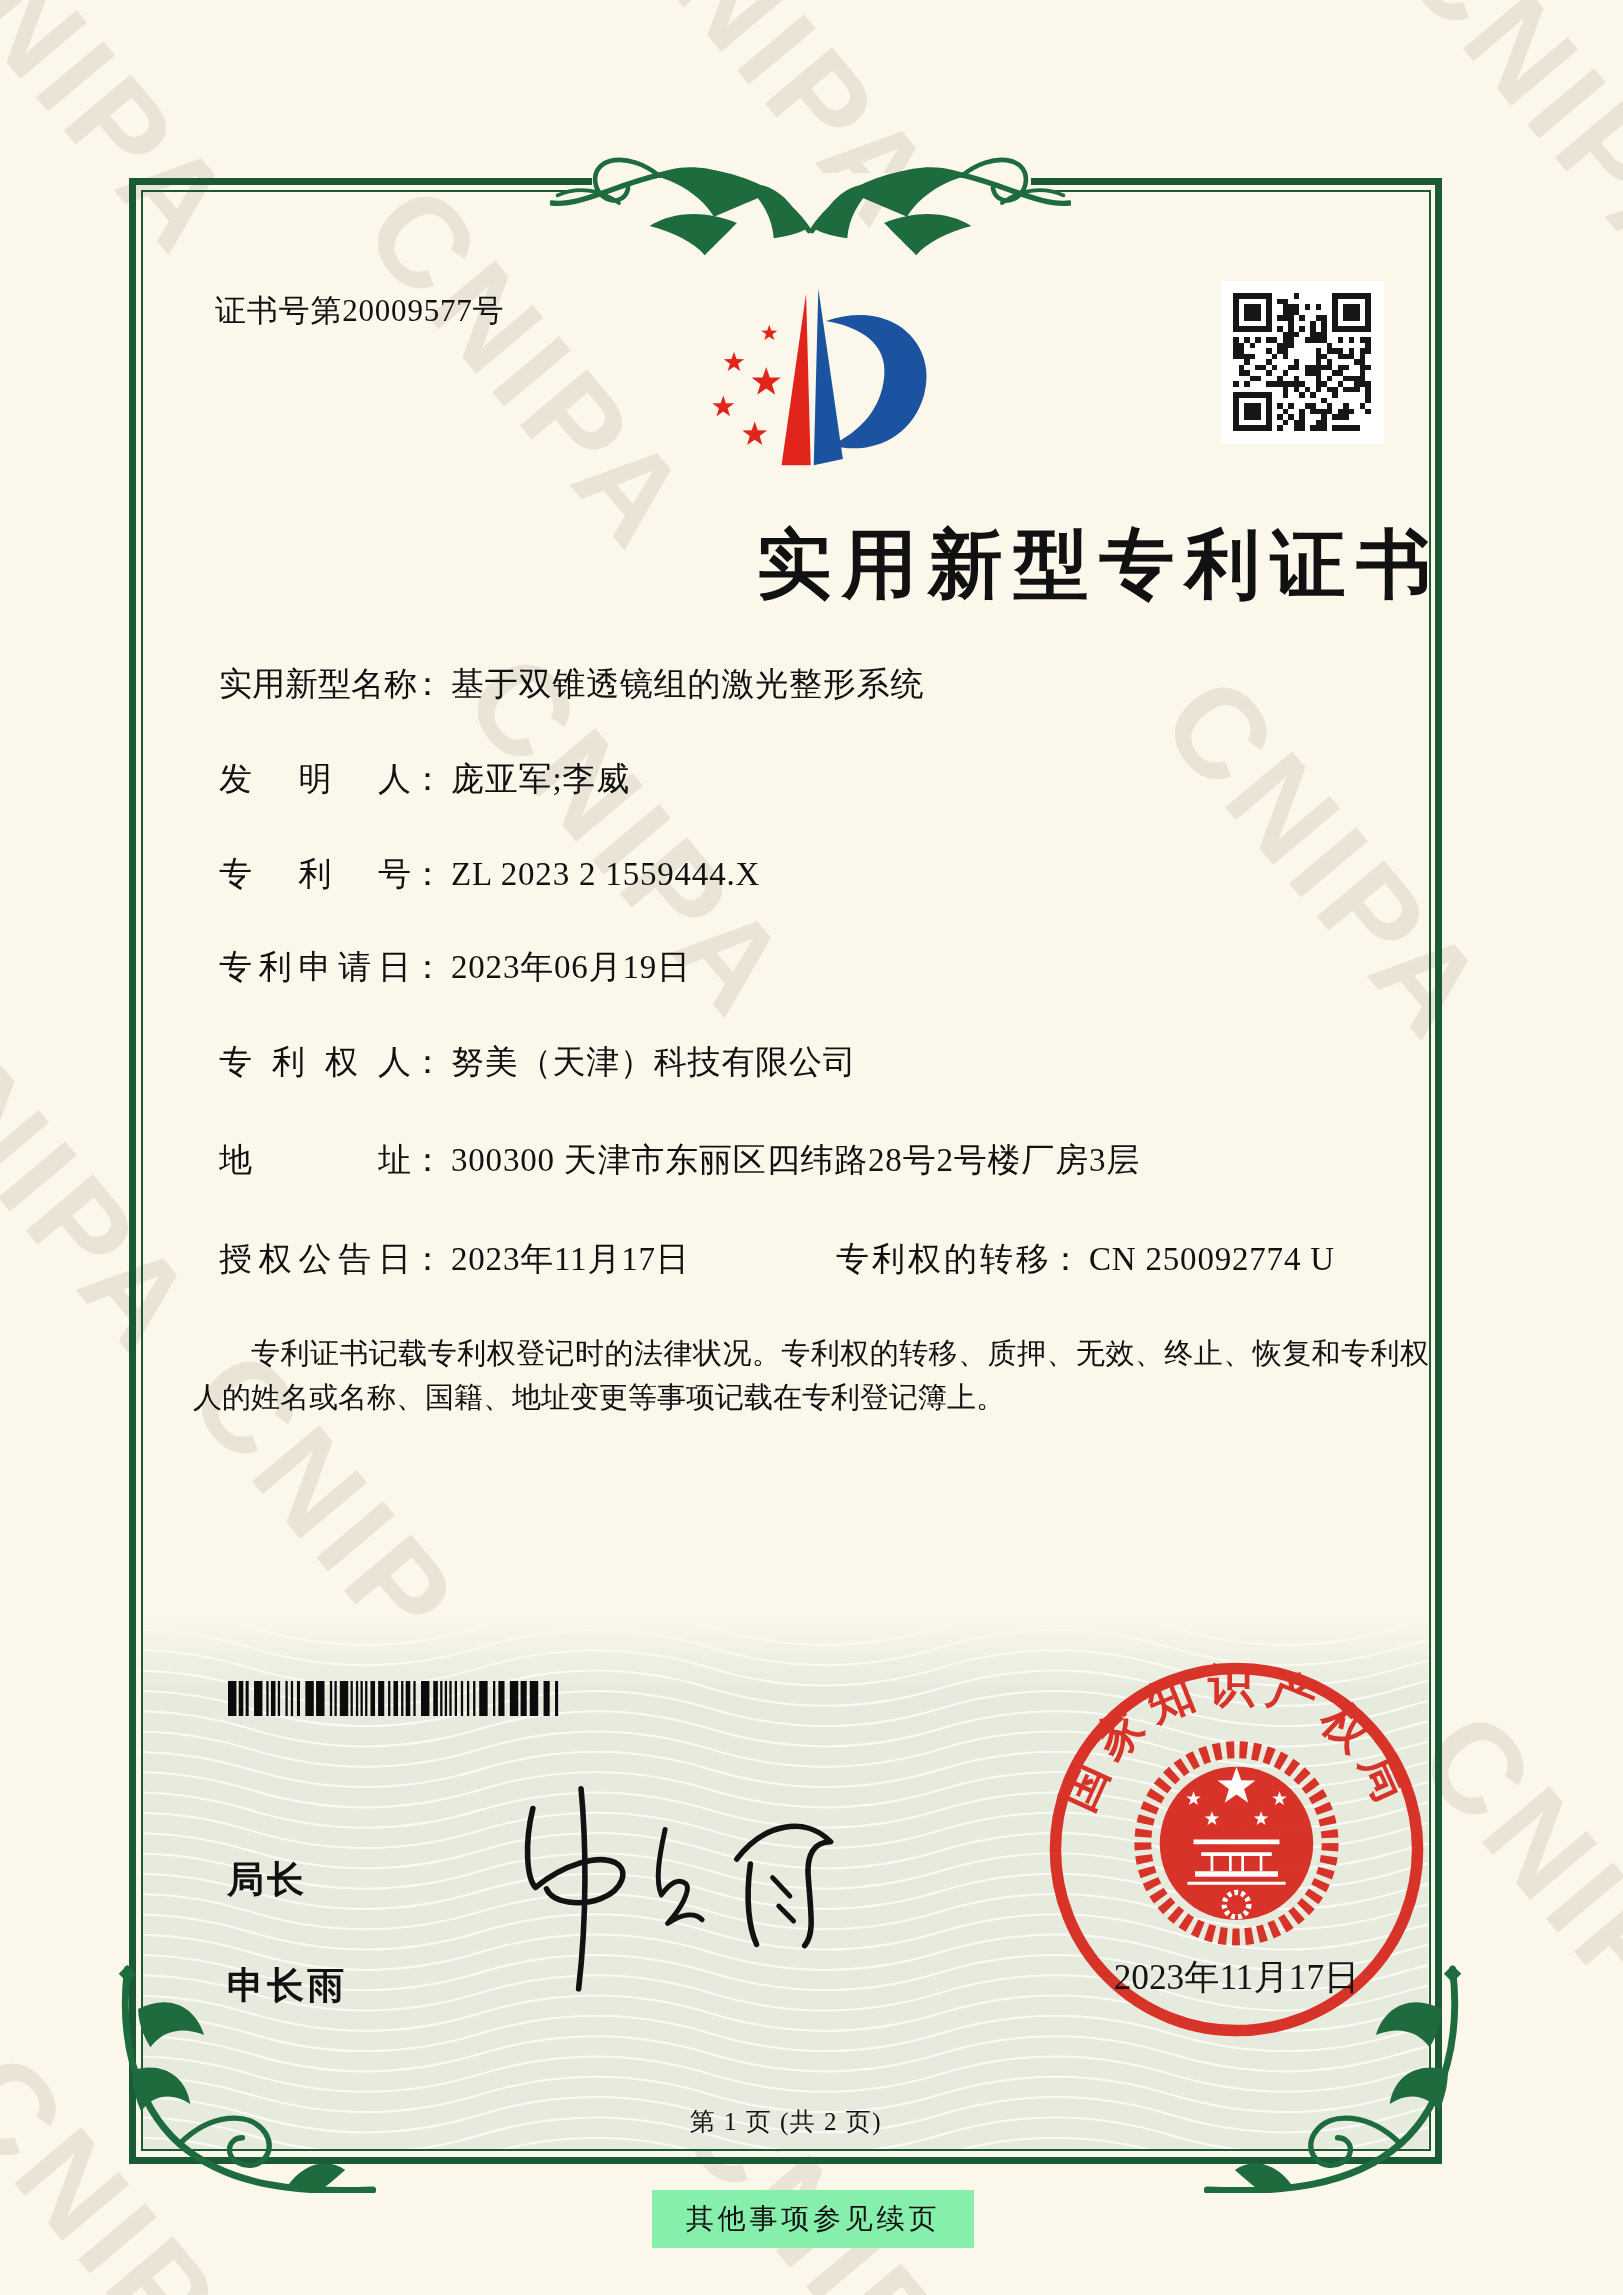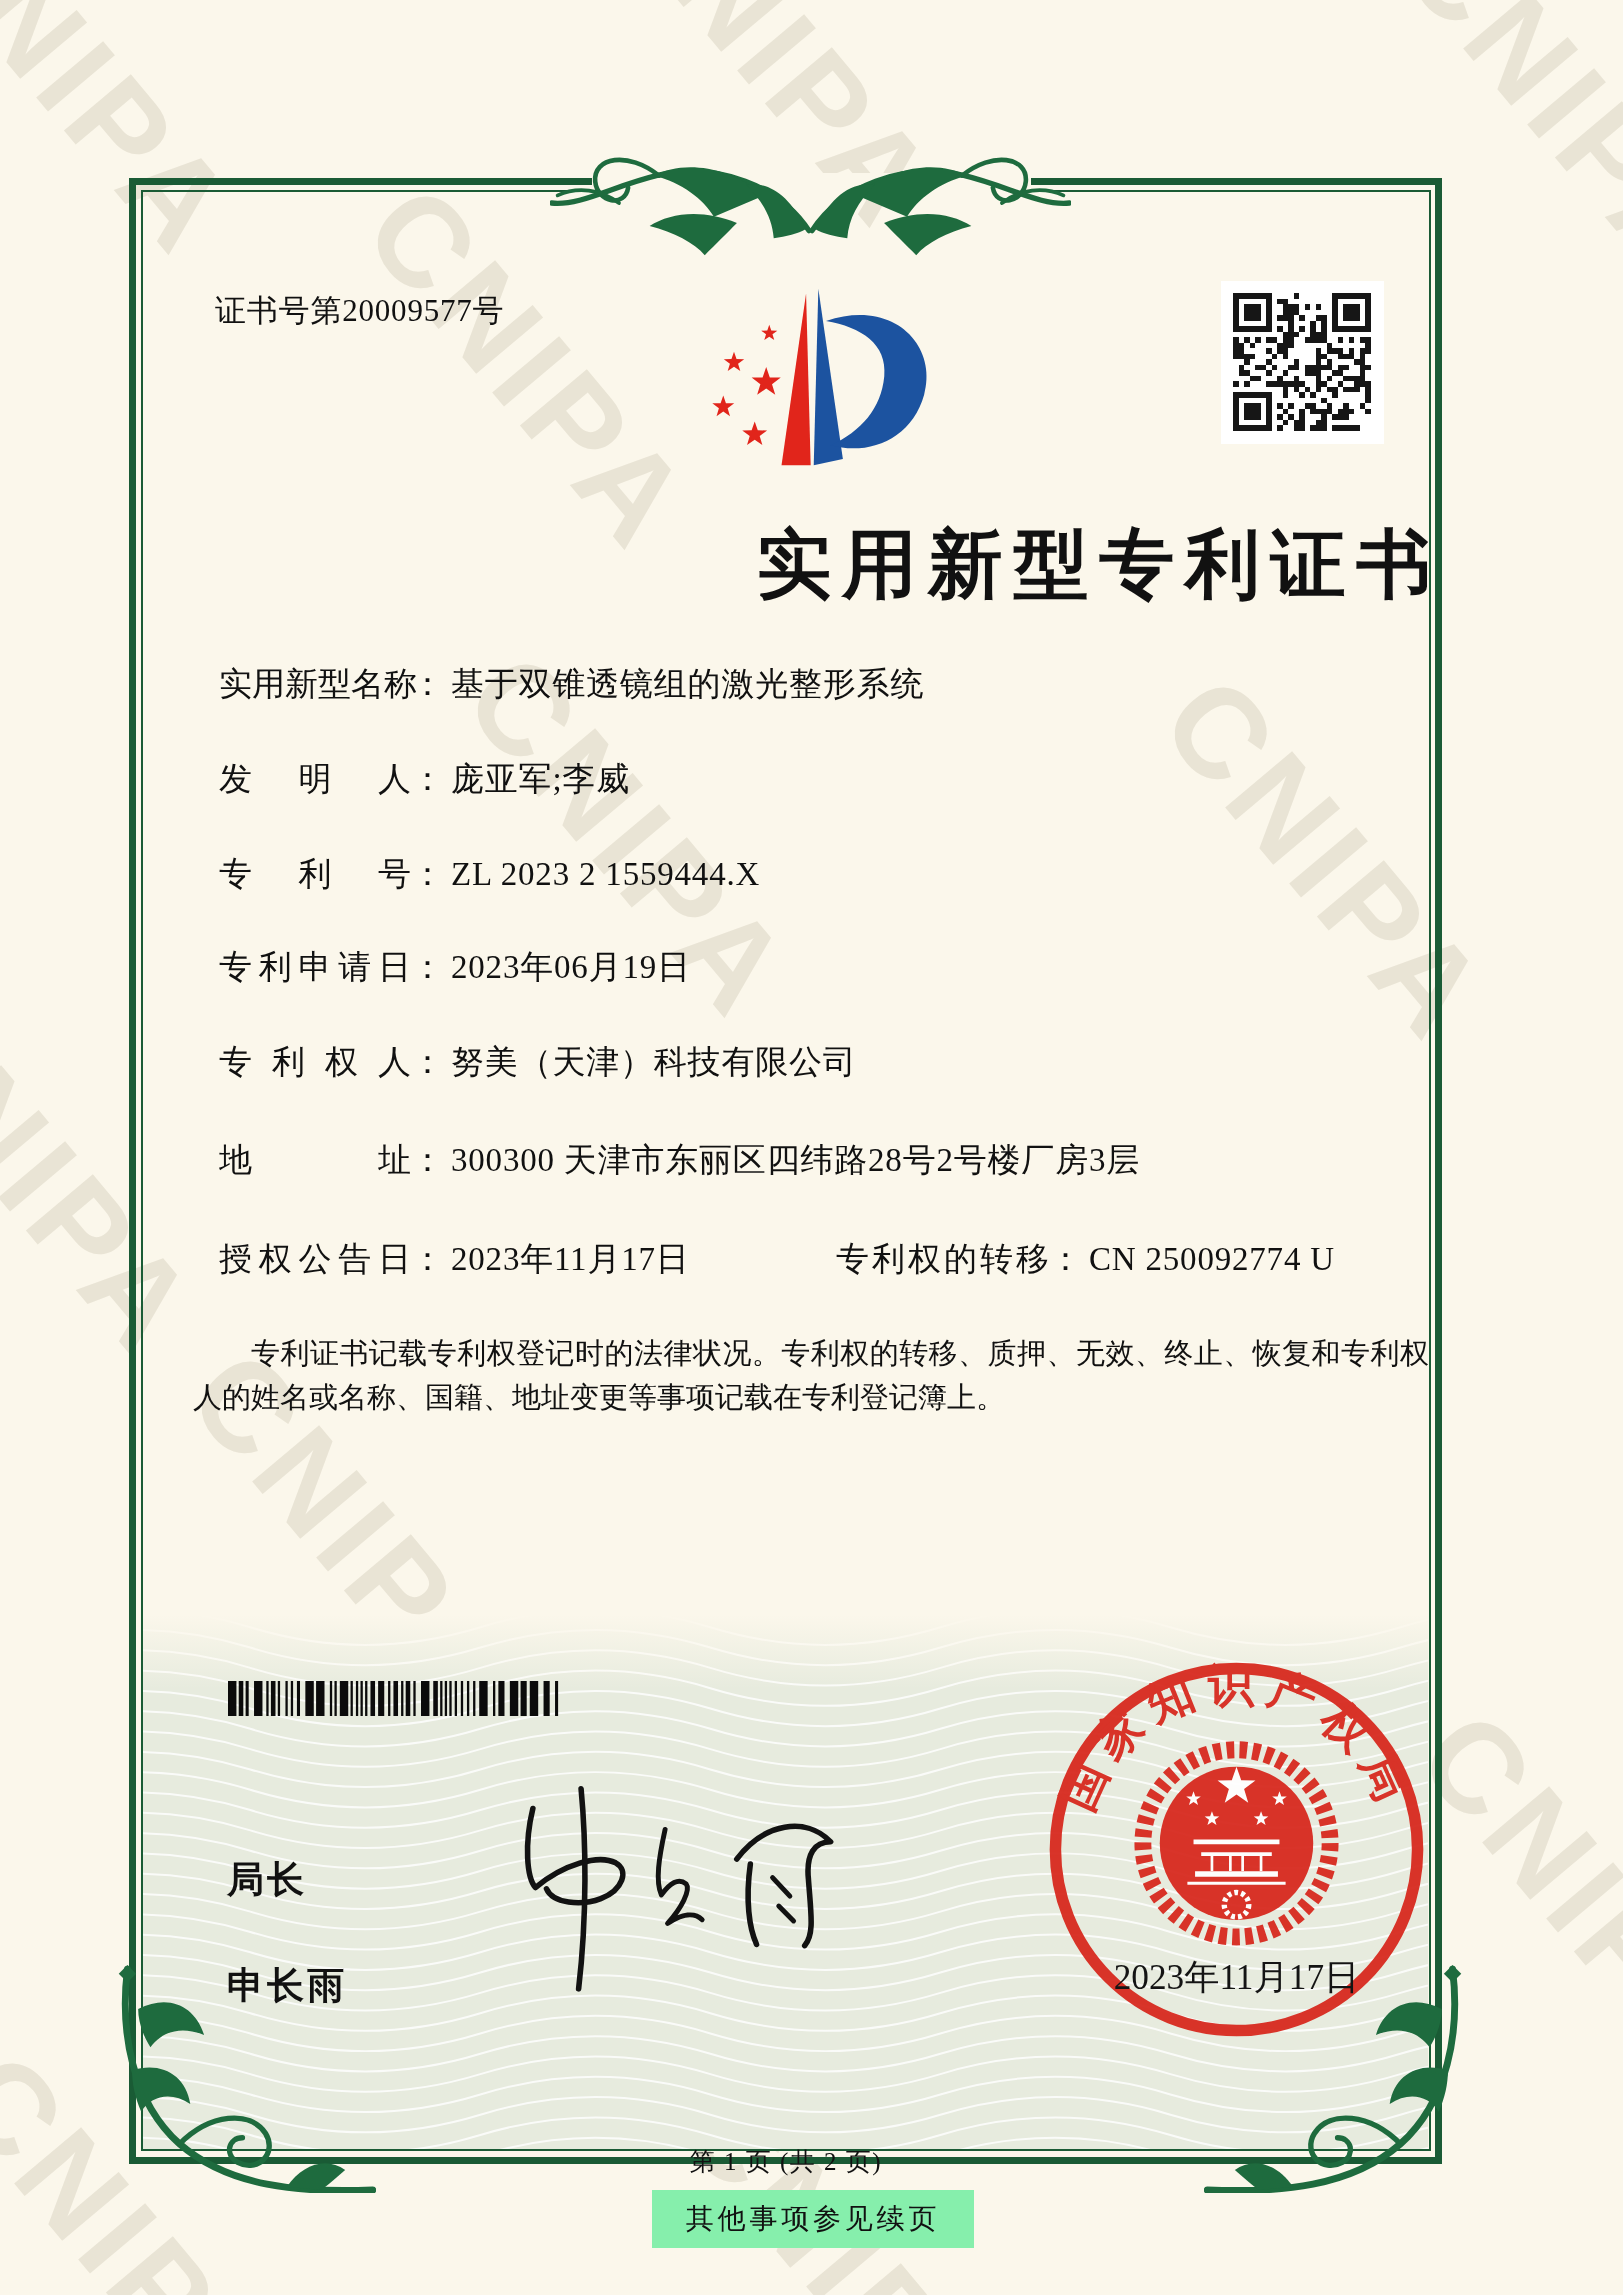--- a/index.html
+++ b/index.html
@@ -46,21 +46,21 @@
   .fvalue{display:inline-block;margin-left:7px;vertical-align:top;letter-spacing:0.8px;}
   .paras{left:193px;top:1331px;width:1236px;font-size:29px;line-height:44px;text-align:justify;}
   .paras p{margin:0 0 10.7px 0;text-indent:58px;}
   .barcode{left:228px;top:1681px;width:337px;height:35px;}
   .sig-title{left:227px;top:1855px;font-size:37px;font-weight:700;
     font-family:"Liberation Sans","DejaVu Sans",sans-serif;letter-spacing:3.1px;}
   .sig-name{left:227px;top:1961px;font-size:37px;font-weight:700;
     font-family:Liberation Serif, serif;letter-spacing:3.1px;}
   .signature{left:460px;top:1748px;width:383px;height:284px;z-index:5;}
   .seal{left:1037px;top:1650px;width:399px;height:399px;z-index:6;}
-  .page-info{left:141px;top:2105px;width:1290px;text-align:center;font-size:25px;z-index:5;letter-spacing:1.5px;margin-top:40px;}
+  .page-info{left:141px;top:2105px;width:1290px;text-align:center;font-size:25px;z-index:5;letter-spacing:1.5px;}
   .note-strip{left:652px;top:2190px;width:322px;height:58px;background:#86efac;
     text-align:center;line-height:58px;font-size:28px;letter-spacing:3.8px;z-index:5;}
 </style>
 </head>
 <body style="--paper: #FBF7EB; --border-green: #1A5B35; --ornament-green: #1E6B3E; --seal-red: #D7261B; --logo-blue: #1C53A0; --logo-red: #E1251B; --wave-panel: #E7EBDE; --text: #111111;">
 
 <div id="wm-layer">
     <div class="wm" style="left: 73px; top: 73px;">CNIPA</div>
     <div class="wm" style="left: 774px; top: 46px;">CNIPA</div>
     <div class="wm" style="left: 1564px; top: 100px;">CNIPA</div>

